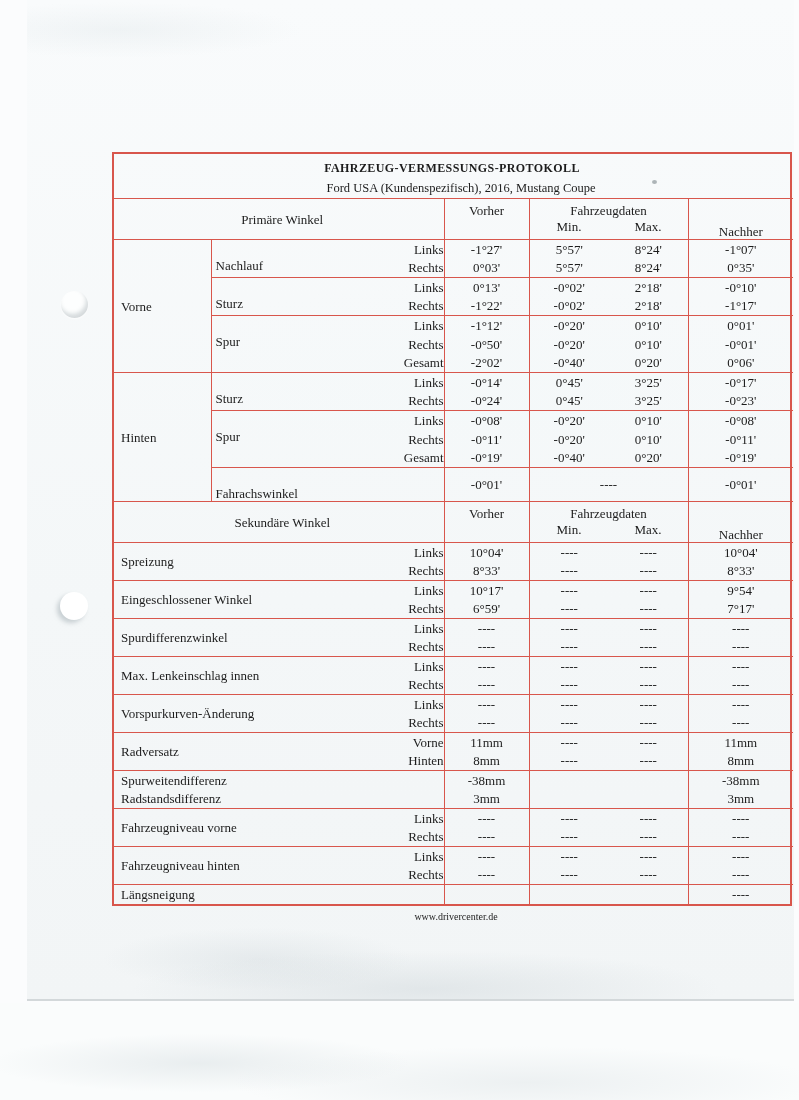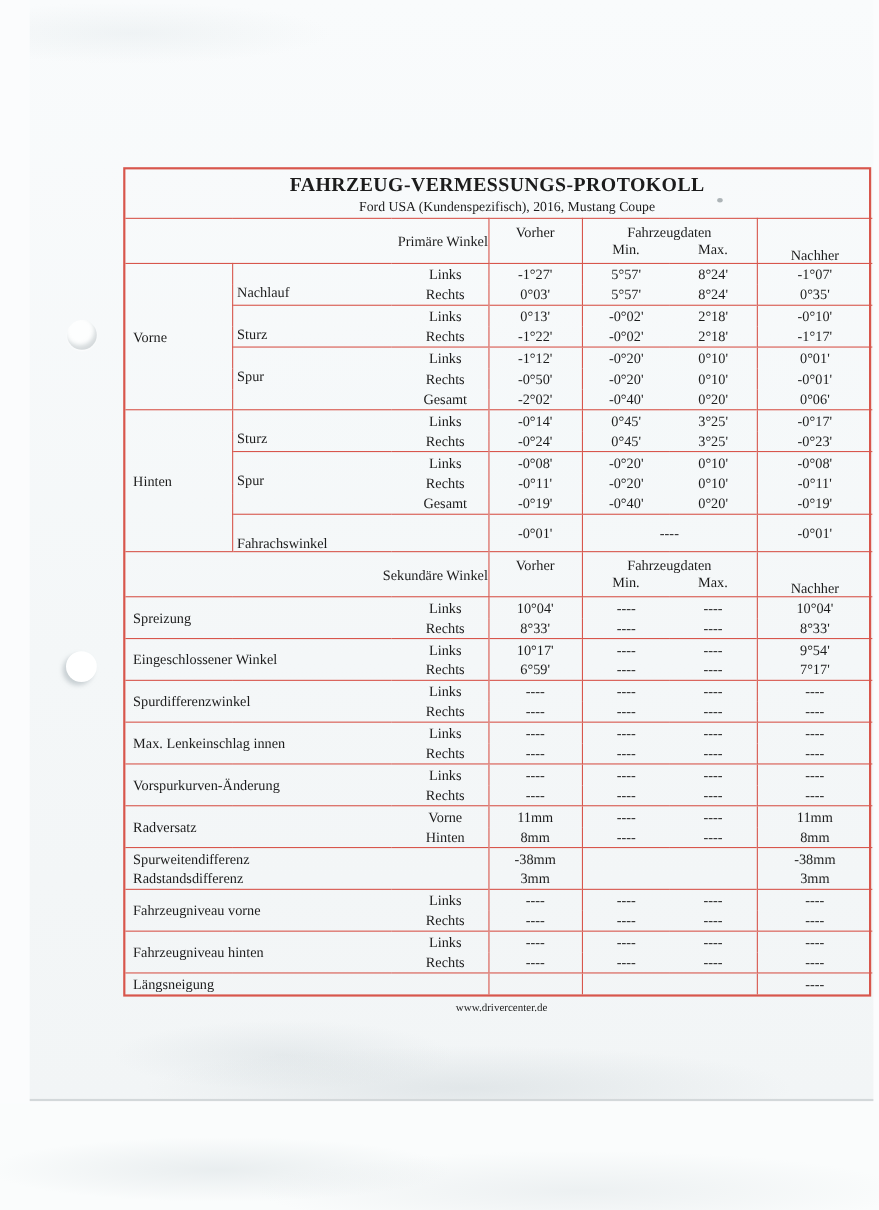--- a/index.html
+++ b/index.html
@@ -41,38 +41,38 @@
   .speck{ position:absolute; left:652px; top:180px; width:5px; height:4px;
     background:#9aa2a6; border-radius:50%; opacity:.8; }
 
   
   .doc-frame{
     position:absolute; left:112px; top:152px; width:680px;
     border:2px solid var(--red);
     background:transparent;
   }
   .title-block{ height:44px; text-align:center; padding-top:3px; }
-  .doc-title{ font-size:18px; font-weight:bold; letter-spacing:.4px; line-height:23px; }
+  .doc-title{ font-size:12px; font-weight:bold; letter-spacing:.4px; line-height:23px; }
   .doc-subtitle{ font-size:12.5px; line-height:16px;margin-left:18px; }
 
   table.mtable{ width:100%; border-collapse:collapse; table-layout:fixed; }
   .mtable td, .mtable th{
     font-size:13px; line-height:15px; height:19px;
     vertical-align:middle; font-weight:normal; overflow:hidden; white-space:nowrap;
   }
   .bt{ border-top:1px solid var(--red); }
   .br{ border-right:1px solid var(--red); }
   tr.hdr th{ border-top:1px solid var(--red); border-bottom:1px solid var(--red); height:35px; }
-  .sec-head{ font-weight:bold; font-size:16.5px; text-align:right; padding-left:7px; vertical-align:middle; }
+  .sec-head{ font-weight:bold; font-size:16.5px; text-align:center; padding-left:7px; vertical-align:middle; }
   th.c{ text-align:center; vertical-align:top; padding-top:4px; }
   th.nach{ text-align:center; vertical-align:top; padding-top:25px; }
   .fz-sub{ display:flex; margin-top:1px; }
   .fz-sub span{ flex:1; text-align:center;font-family:Liberation Serif, serif; }
   td.v{ text-align:center; }
-  td.side{ text-align:center; padding-left:10px;font-family:Liberation Serif, serif; }
+  td.side{ text-align:right; padding-left:10px;font-family:Liberation Serif, serif; }
   td.axis{ text-align:left; padding-left:7px; vertical-align:middle; }
   td.attr{ text-align:left; padding-left:4px; vertical-align:top; padding-top:18px; }
   td.glabel{ text-align:left; padding-left:7px; vertical-align:middle; }
   td.glabel div{ line-height:18px; }
 
   .footer{
     position:absolute; left:116px; top:911px; width:680px;
     text-align:center; font-size:10px; color:#222;
   }
 </style>

